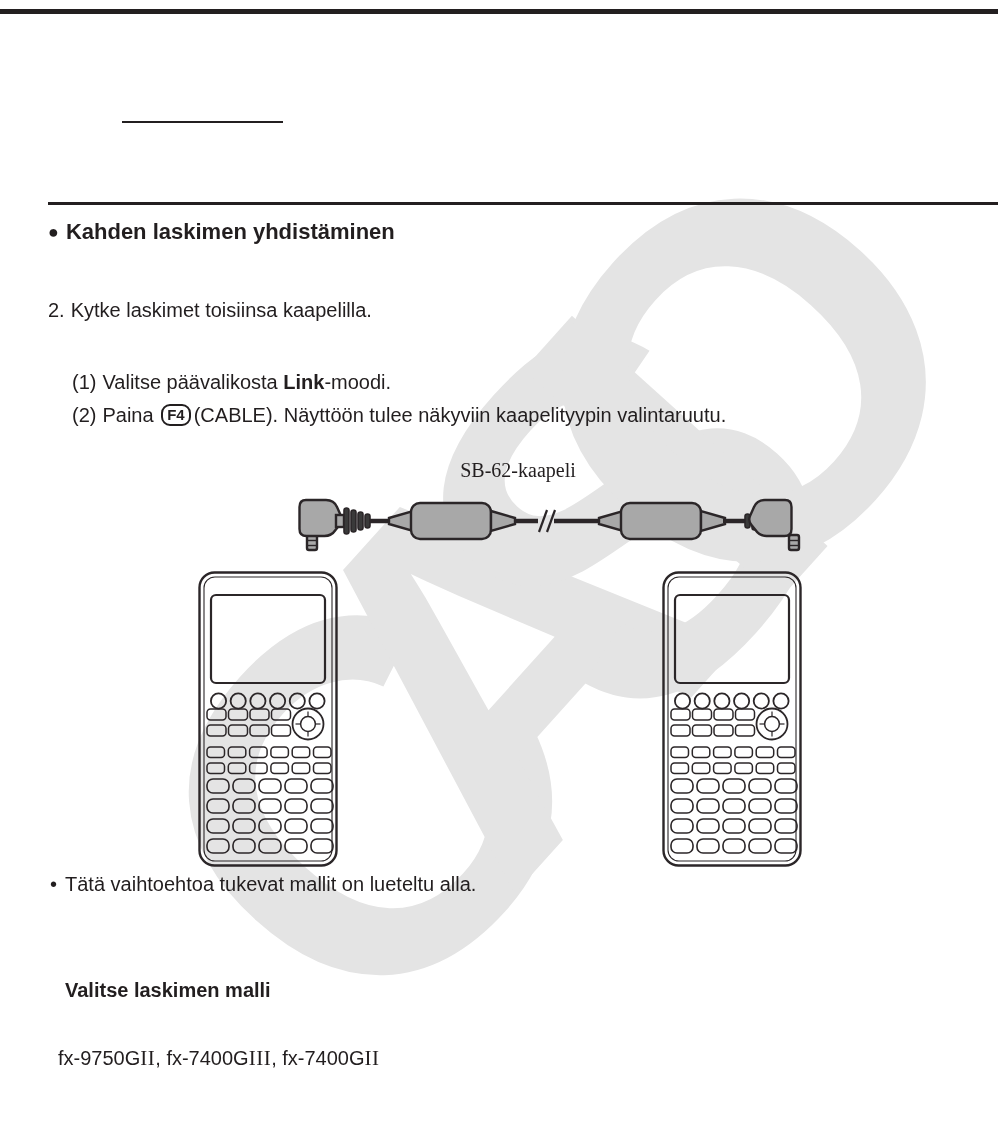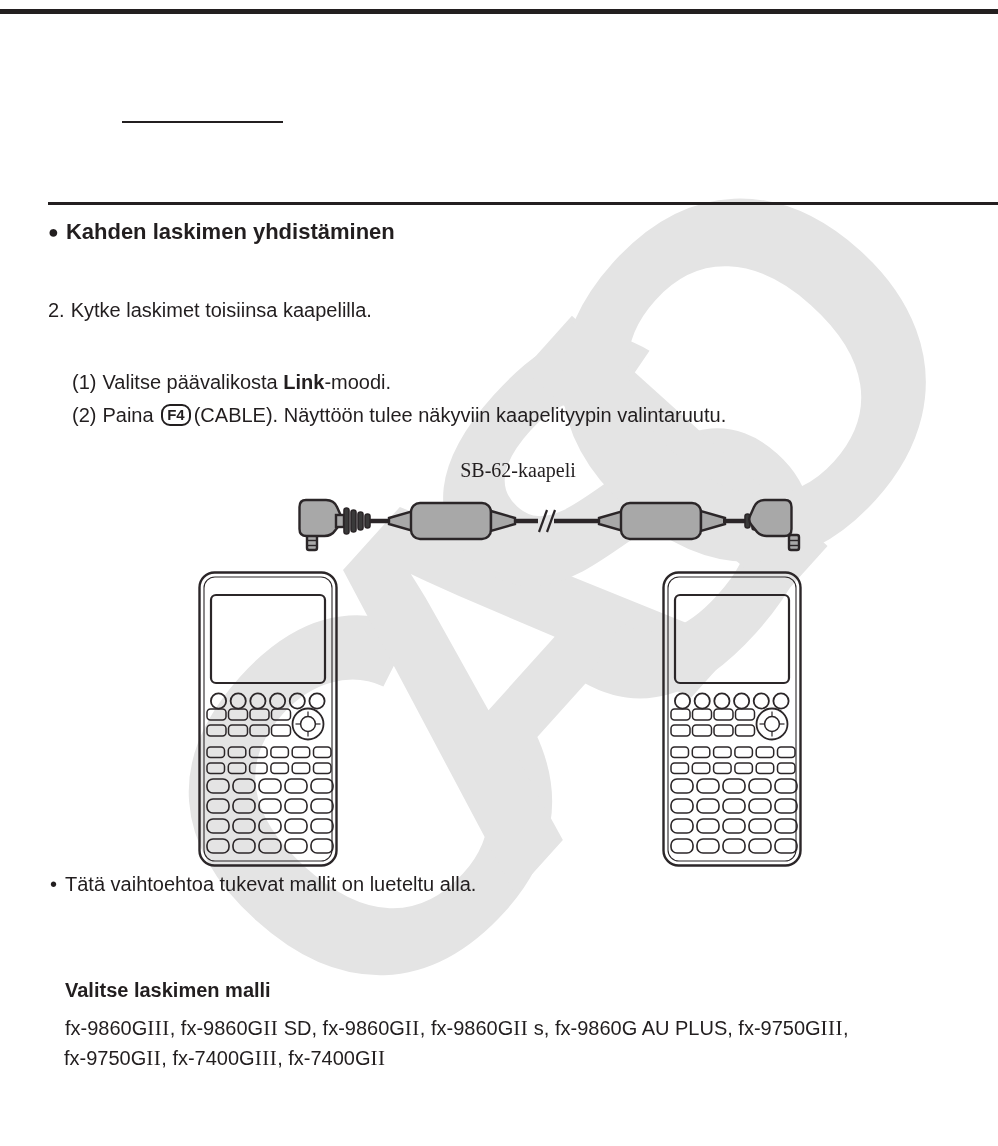--- a/index.html
+++ b/index.html
@@ -181,16 +181,15 @@
       </g>
     </defs>
     <use href="#calc" x="8" y="2"></use>
     <use href="#calc" x="472" y="2"></use>
   </svg>
 
   <div class="line" style="left:50px;top:862px">
     <span class="num">•</span><span class="notetext">Tätä vaihtoehtoa tukevat mallit on lueteltu alla.</span>
   </div>
   <div class="line bold" style="left:65px;top:968px">Valitse laskimen malli</div>
-  <div class="line" style="left:65px;top:1006px">fx-9860G<span class="serif">III</span>, fx-9860G<span class="serif">II</span> SD, fx-9860G<span class="serif">II</span>, fx-9860G<span class="serif">II</span> s, fx-9860G AU PLUS, fx-9750G<span class="serif">III</span>,</div>
-  <div class="line" style="left:64px;top:1036px">fx-9750G<span class="serif">II</span>, fx-7400G<span class="serif">III</span>, fx-7400G<span class="serif">II</span></div>
+  <div class="line" style="left:58px;top:1036px">fx-9750G<span class="serif">II</span>, fx-7400G<span class="serif">III</span>, fx-7400G<span class="serif">II</span></div>
 
 </div>
 
 </body></html>

